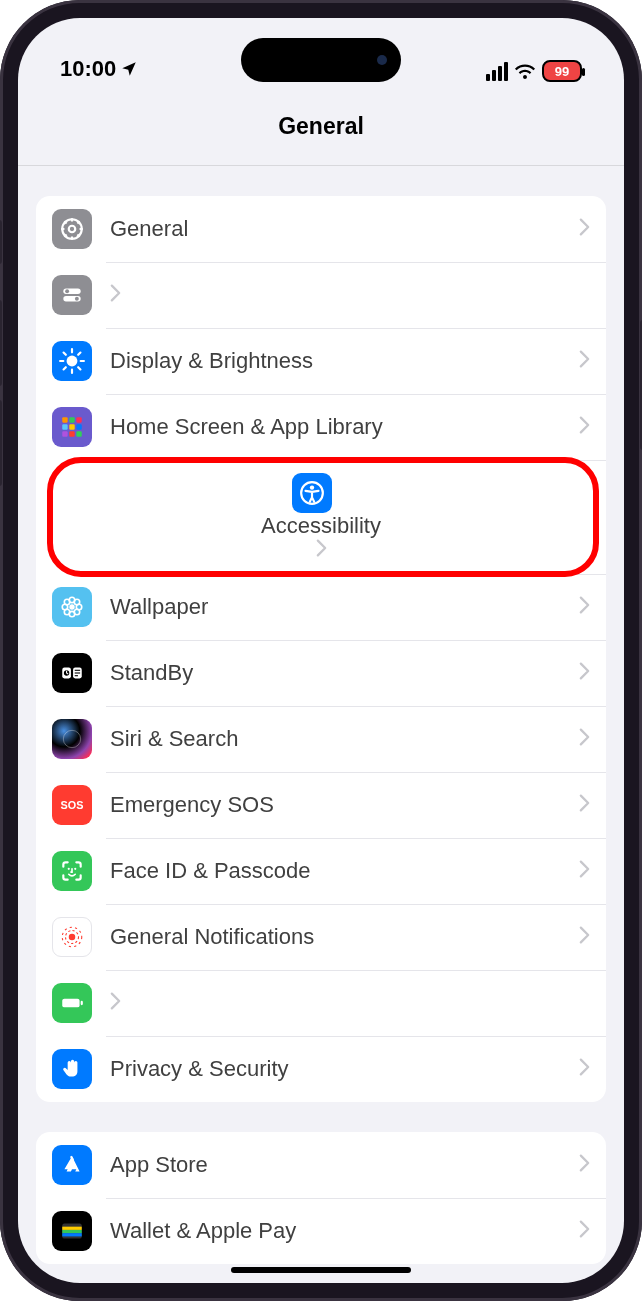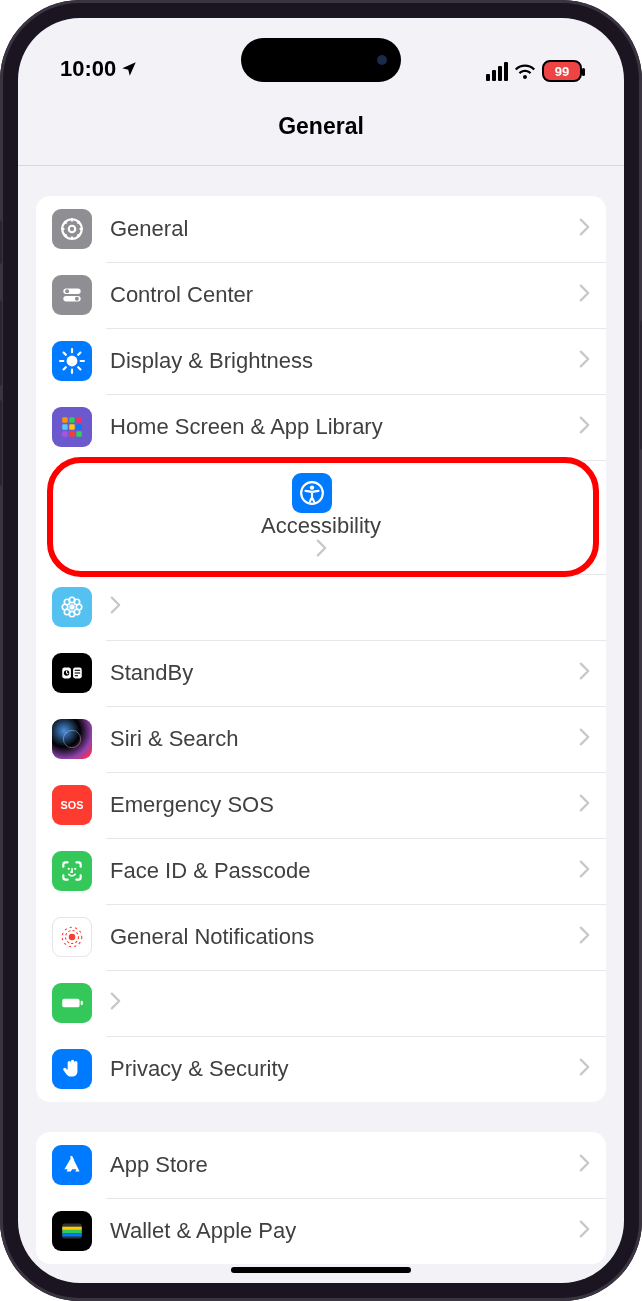--- a/index.html
+++ b/index.html
@@ -175,21 +175,20 @@
             <div class="chevron"><svg viewBox="0 0 12 18">
                 <use href="#chevron-right"></use>
               </svg></div>
           </div>
           <div class="row">
             <div class="icon-box c-gray">
               <svg viewBox="0 0 24 24">
                 <use href="#switches-icon"></use>
               </svg>
             </div>
-            <div class="row-label">Control Center</div>
             <div class="chevron"><svg viewBox="0 0 12 18">
                 <use href="#chevron-right"></use>
               </svg></div>
           </div>
           <div class="row">
             <div class="icon-box c-blue">
               <svg viewBox="0 0 24 24">
                 <use href="#sun-icon"></use>
               </svg>
             </div>
@@ -220,20 +219,21 @@
                 <use href="#chevron-right"></use>
               </svg></div>
             <div class="highlight-ring"></div>
           </div>
           <div class="row">
             <div class="icon-box c-lightblue">
               <svg viewBox="0 0 24 24">
                 <use href="#flower-icon"></use>
               </svg>
             </div>
+            <div class="row-label">Wallpaper</div>
             <div class="chevron"><svg viewBox="0 0 12 18">
                 <use href="#chevron-right"></use>
               </svg></div>
           </div>
           <div class="row">
             <div class="icon-box c-black">
               <svg viewBox="0 0 24 24">
                 <use href="#standby-icon"></use>
               </svg>
             </div>

